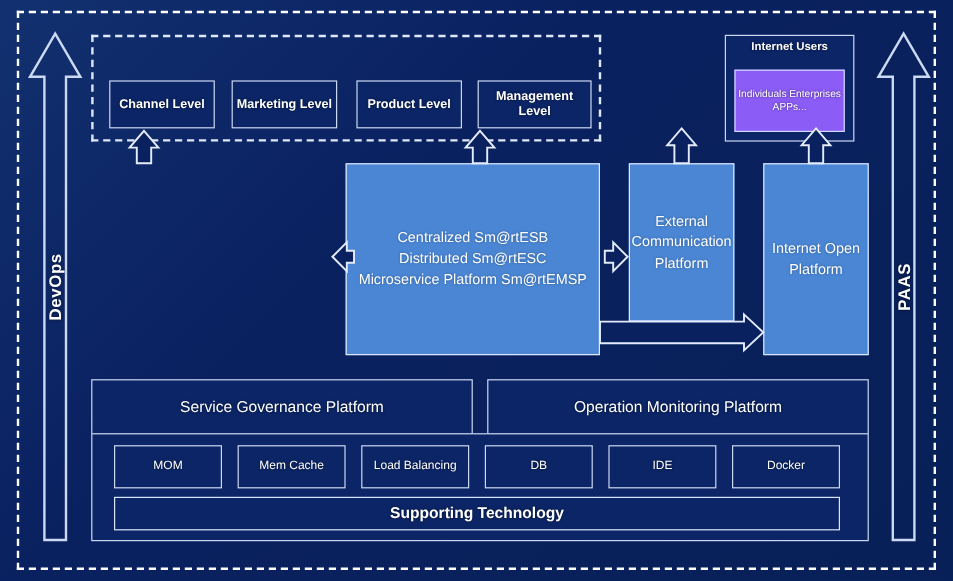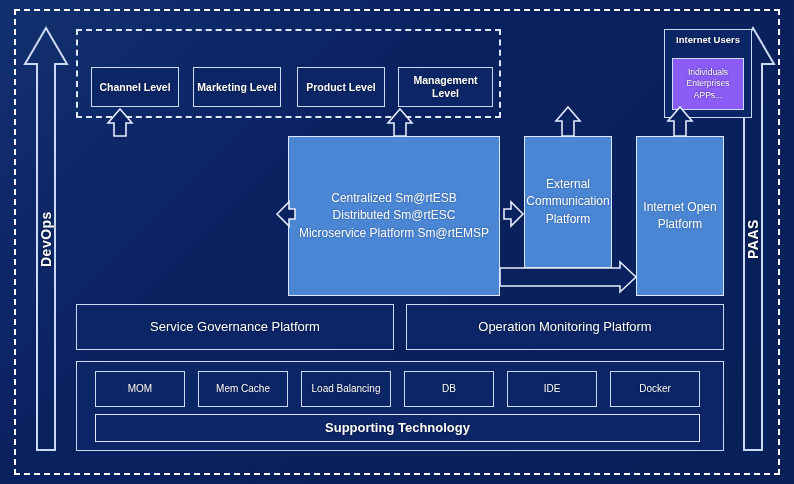--- a/index.html
+++ b/index.html
@@ -85,21 +85,21 @@
   #level-3 { left: 398px; width: 95px; }
 
   
   .actor-group {
     position: absolute;
     top: 29px;
     background: #0b2566;
     border: 1.6px solid #ccd9f2;
   }
   #actor-external { left: 524px; width: 88px; height: 89px; }
-  #actor-internet { left: 664px; width: 88px; height: 89px; }
+  #actor-internet { left: 604px; width: 108px; height: 89px; }
 
   .actor-title {
     position: absolute;
     left: 0; top: 4px;
     width: 100%;
     text-align: center;
     color: #ffffff;
     font-size: 9.5px;
     font-weight: bold;
     line-height: 1.2;
@@ -140,21 +140,21 @@
     text-shadow: 0 0 2px rgba(0,0,0,0.35);
     padding: 0 4px;
   }
   #plat-file     { left: 76px;  top: 136px; width: 88px;  height: 160px; }
   #plat-combined { left: 188px; top: 136px; width: 88px;  height: 160px; }
   #plat-esb      { left: 288px; top: 136px; width: 212px; height: 160px; }
   #plat-extcomm  { left: 524px; top: 136px; width: 88px;  height: 132px; }
   #plat-open     { left: 636px; top: 136px; width: 88px;  height: 160px; }
 
   
-  .gov-box { height: 46px; top: 304px; font-size: 13px; font-weight: normal; }
+  .gov-box { height: 46px; top: 316px; font-size: 13px; font-weight: normal; }
   #gov-service   { left: 76px;  width: 318px; }
   #gov-operation { left: 406px; width: 318px; }
 
   
   .support-panel {
     position: absolute;
     left: 76px; top: 361px;
     width: 648px; height: 90px;
     background: #0b2566;
     border: 1.6px solid #ccd9f2;

